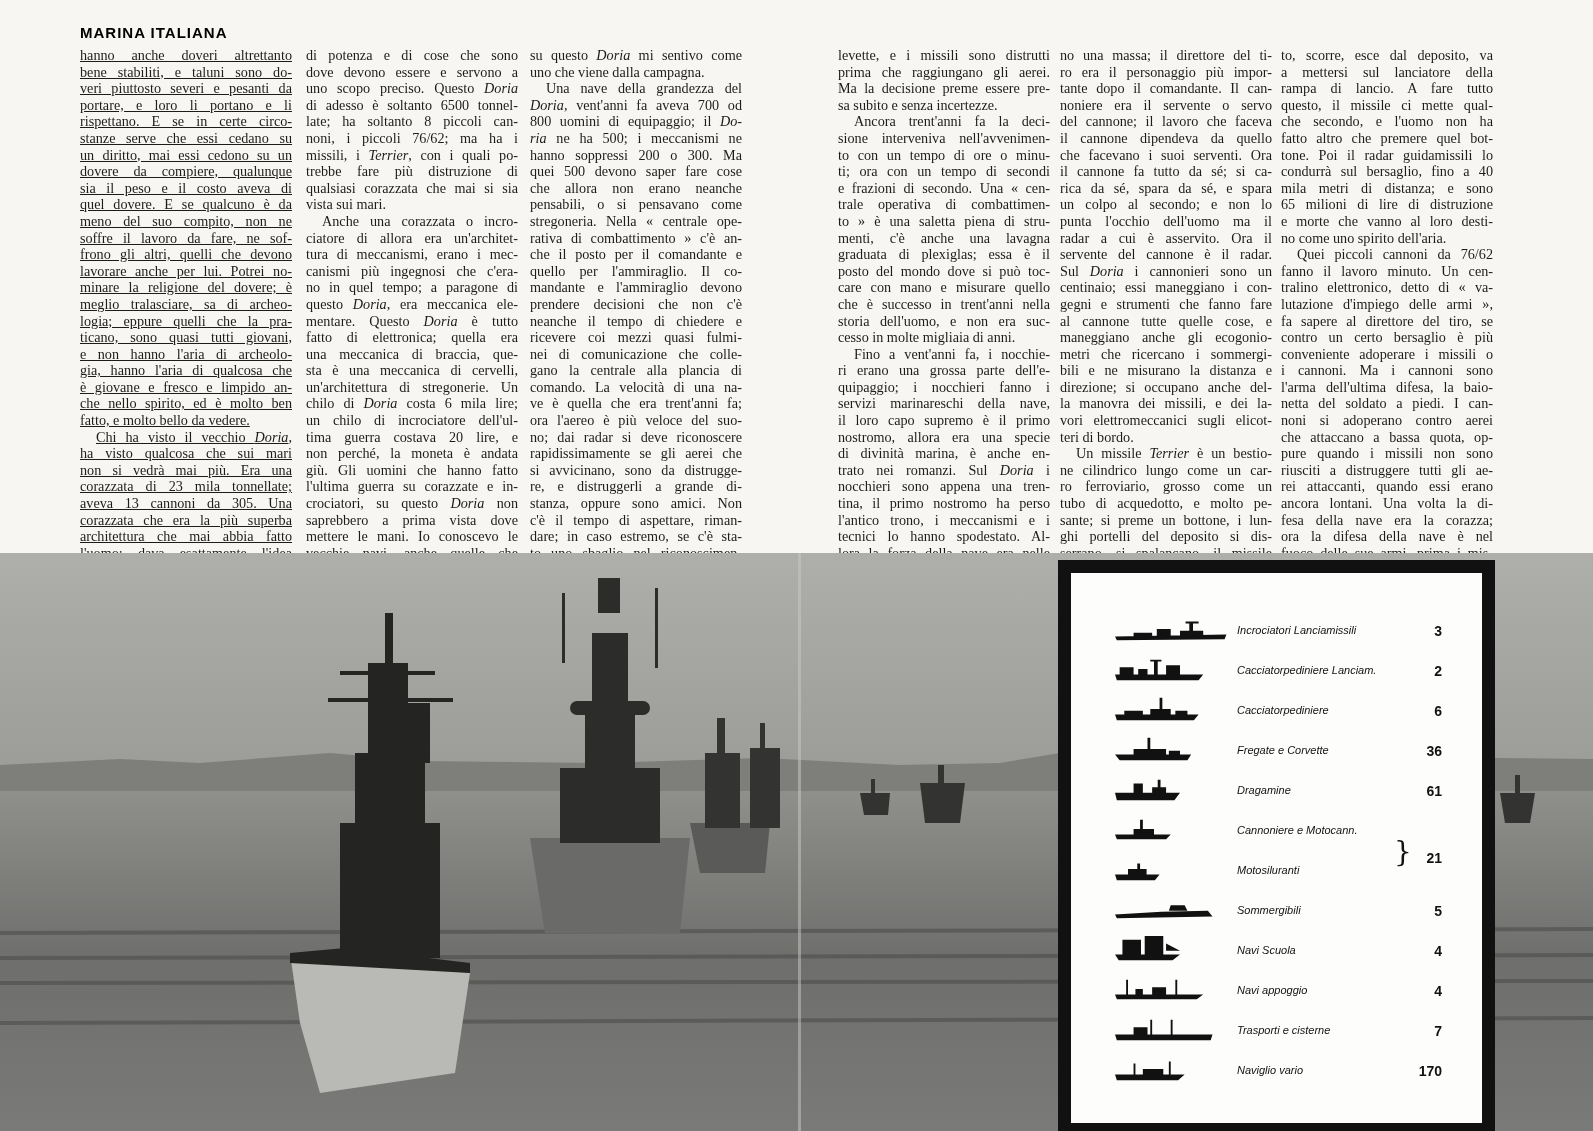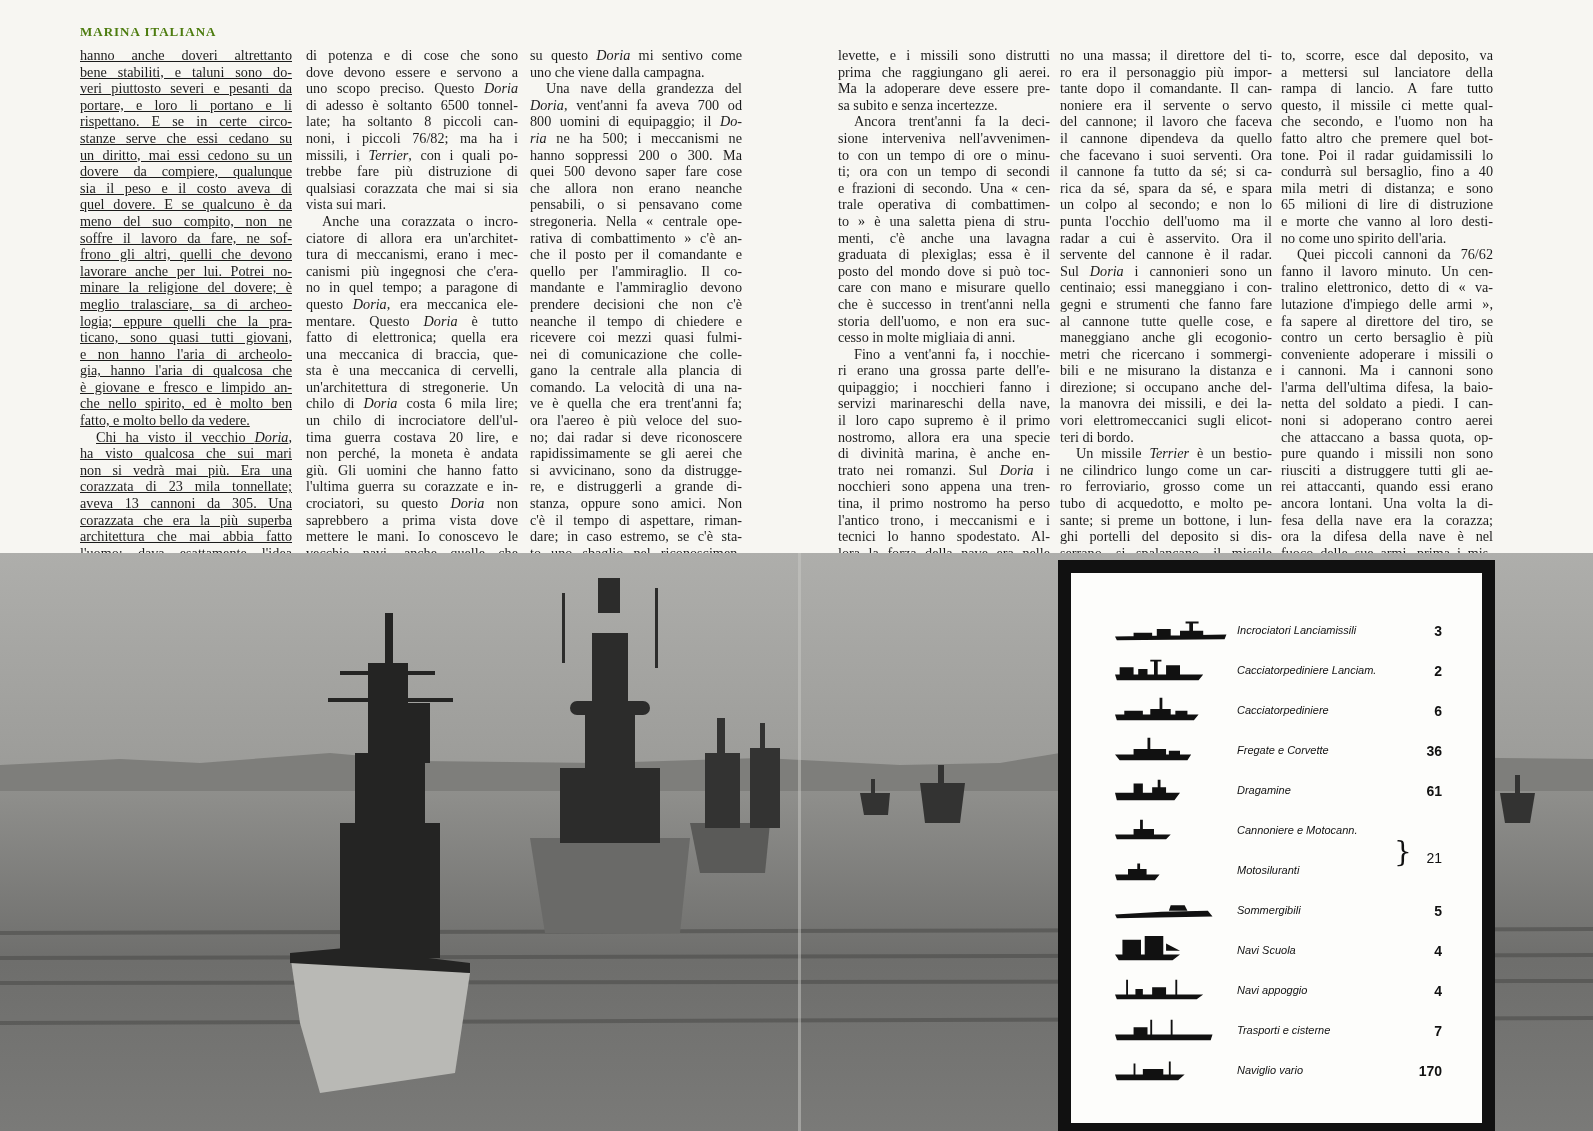--- a/index.html
+++ b/index.html
@@ -3,22 +3,22 @@
 <meta charset="utf-8">
 <style>
   html, body { margin:0; padding:0; }
   body {
     width:1593px; height:1131px; position:relative; overflow:hidden;
     background:#f7f6f2; color:#1c1c1c;
     font-family:"Liberation Serif","DejaVu Serif",serif;
   }
   .header {
     position:absolute; left:80px; top:24px;
-    font-family:Liberation Serif, serif;
-    font-weight:bold; font-size:13px; letter-spacing:1px; color:#4d7c0f;
+    font-family:Liberation Sans, sans-serif;
+    font-weight:bold; font-size:15px; letter-spacing:1px; color:#000000;
   }
   .col {
     position:absolute; top:47px; width:212px;
     font-size:14.2px; line-height:16.6px; text-align:justify;
     hyphens:none;
   }
   .col .l { display:block; text-align:justify; text-align-last:justify; white-space:nowrap; overflow:hidden; }
   .col .l.last { text-align-last:left; }
   .col1 { left:80px;text-decoration:underline; }
   .col2 { left:306px; }
@@ -58,21 +58,21 @@
     position:absolute; right:40px; top:5px; width:40px; text-align:right;
     font-family:"Liberation Sans","DejaVu Sans",sans-serif; font-weight:bold;
     font-size:14px; color:#111;
   }
   .brace {
     position:absolute; left:323px; top:262px; font-size:28px; color:#111;
     font-family:"DejaVu Serif",serif; font-weight:normal;
   }
   .group-count {
     position:absolute; right:40px; top:277px;
-    font-family:"Liberation Sans","DejaVu Sans",sans-serif; font-weight:normal;
+    font-family:"Liberation Sans","DejaVu Sans",sans-serif; font-weight:bold;
     font-size:14px; color:#111;
   }
 </style>
 </head>
 <body>
 
 <div class="header">MARINA ITALIANA</div>
 
 <div class="col col1">
     <span class="l">hanno anche doveri altrettanto</span>
@@ -107,21 +107,21 @@
     <span class="l">architettura che mai abbia fatto</span>
     <span class="l">l'uomo; dava esattamente l'idea</span>
     <span class="l">di quello che era, ed era un'idea</span>
   </div>
 <div class="col col2">
     <span class="l">di potenza e di cose che sono</span>
     <span class="l">dove devono essere e servono a</span>
     <span class="l">uno scopo preciso. Questo <i>Doria</i></span>
     <span class="l">di adesso è soltanto 6500 tonnel-</span>
     <span class="l">late; ha soltanto 8 piccoli can-</span>
-    <span class="l">noni, i piccoli 76/82; ma ha i</span>
+    <span class="l">noni, i piccoli 76/62; ma ha i</span>
     <span class="l">missili, i <i>Terrier</i>, con i quali po-</span>
     <span class="l">trebbe fare più distruzione di</span>
     <span class="l">qualsiasi corazzata che mai si sia</span>
     <span class="l last">vista sui mari.</span>
     <span class="l" style="padding-left: 16px;">Anche una corazzata o incro-</span>
     <span class="l">ciatore di allora era un'architet-</span>
     <span class="l">tura di meccanismi, erano i mec-</span>
     <span class="l">canismi più ingegnosi che c'era-</span>
     <span class="l">no in quel tempo; a paragone di</span>
     <span class="l">questo <i>Doria</i>, era meccanica ele-</span>
@@ -172,21 +172,21 @@
     <span class="l">re, e distruggerli a grande di-</span>
     <span class="l">stanza, oppure sono amici. Non</span>
     <span class="l">c'è il tempo di aspettare, riman-</span>
     <span class="l">dare; in caso estremo, se c'è sta-</span>
     <span class="l">to uno sbaglio nel riconoscimen-</span>
     <span class="l">to degli aerei, si abbassano due</span>
   </div>
 <div class="col col4">
     <span class="l">levette, e i missili sono distrutti</span>
     <span class="l">prima che raggiungano gli aerei.</span>
-    <span class="l">Ma la adoperare deve essere pre-</span>
+    <span class="l">Ma la decisione preme essere pre-</span>
     <span class="l last">sa subito e senza incertezze.</span>
     <span class="l" style="padding-left: 16px;">Ancora trent'anni fa la deci-</span>
     <span class="l">sione interveniva nell'avvenimen-</span>
     <span class="l">to con un tempo di ore o minu-</span>
     <span class="l">ti; ora con un tempo di secondi</span>
     <span class="l">e frazioni di secondo. Una « cen-</span>
     <span class="l">trale operativa di combattimen-</span>
     <span class="l">to » è una saletta piena di stru-</span>
     <span class="l">menti, c'è anche una lavagna</span>
     <span class="l">graduata di plexiglas; essa è il</span>

